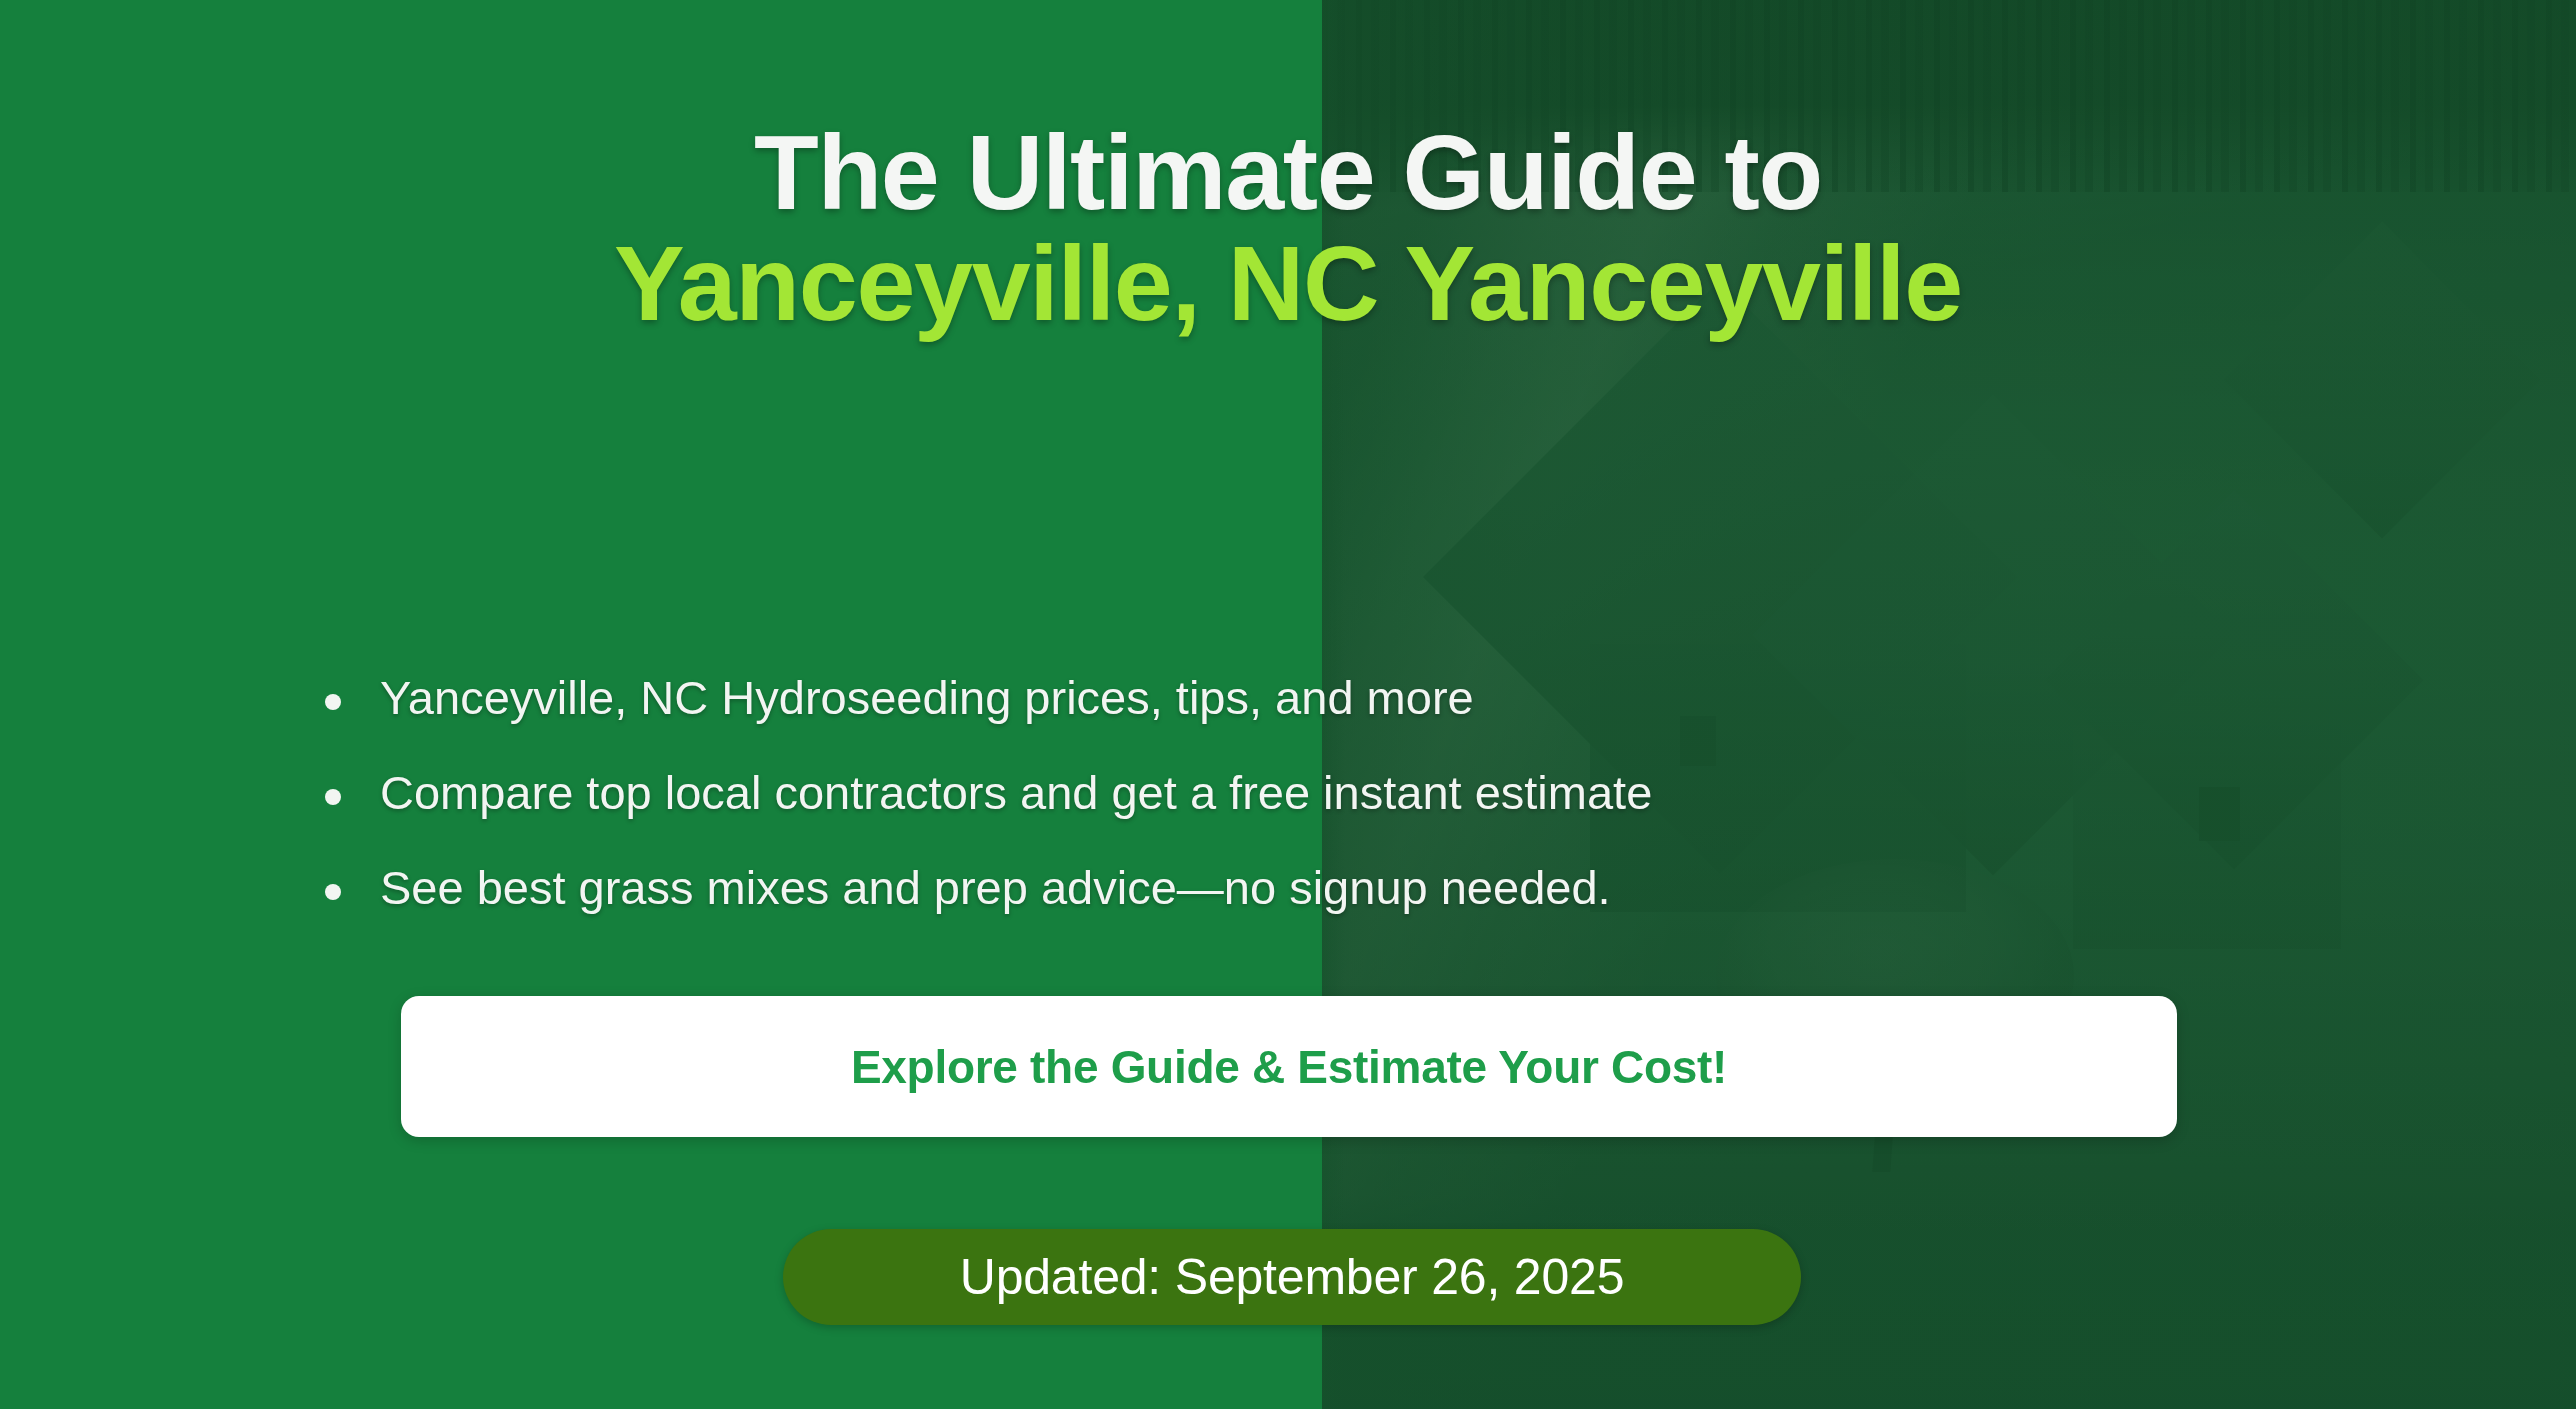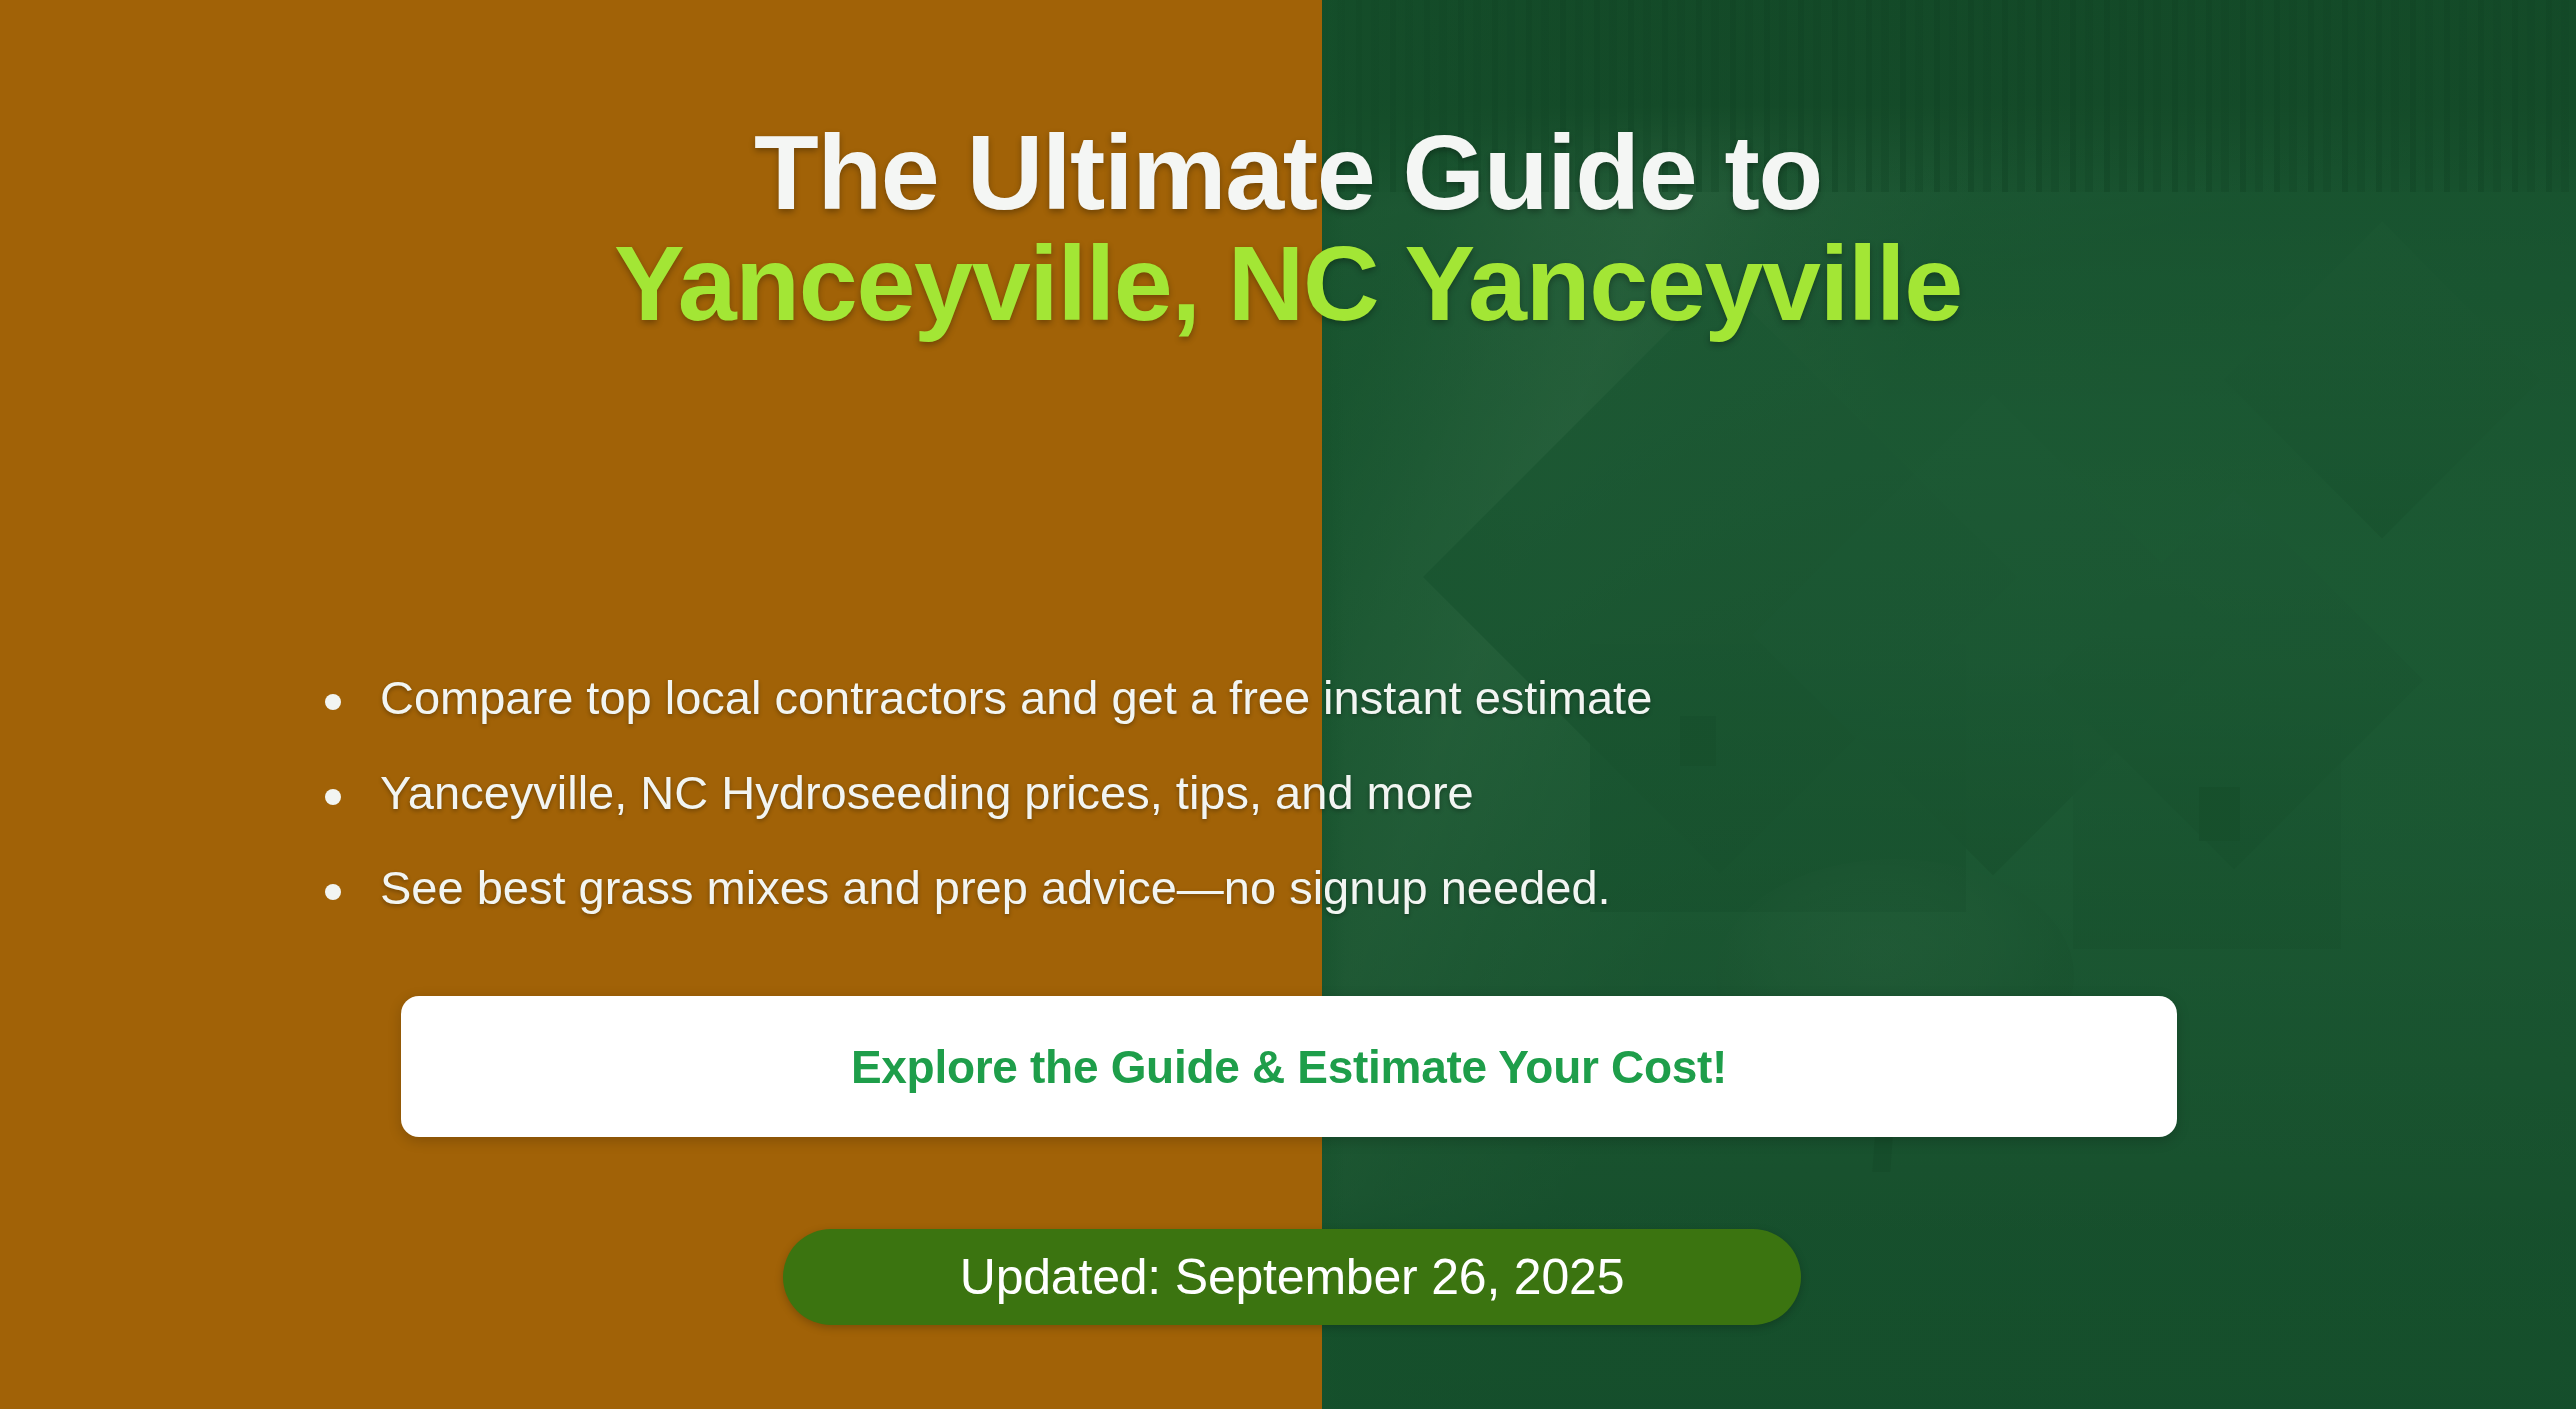--- a/index.html
+++ b/index.html
@@ -9,21 +9,21 @@
   }
   body {
     font-family: "Liberation Sans", "DejaVu Sans", sans-serif;
   }
 
   .banner {
     position: relative;
     width: 2576px;
     height: 1410px;
     overflow: hidden;
-    background: #a16207;
+    background: #15803d;
   }
 
   
   .bg-photo {
     position: absolute;
     top: 0;
     right: 0;
     width: 1254px;
     height: 1410px;
     overflow: hidden;
@@ -323,25 +323,25 @@
   <div class="content">
 
     <h1 class="headline">
       <span class="l1">The Ultimate Guide to</span>
       <span class="l2">Yanceyville, NC Yanceyville</span>
     </h1>
 
     <ul class="bullets">
       <li>
         <span class="dot"></span>
-        <span>Compare top local contractors and get a free instant estimate</span>
+        <span>Yanceyville, NC Hydroseeding prices, tips, and more</span>
       </li>
       <li>
         <span class="dot"></span>
-        <span>Yanceyville, NC Hydroseeding prices, tips, and more</span>
+        <span>Compare top local contractors and get a free instant estimate</span>
       </li>
       <li>
         <span class="dot"></span>
         <span>See best grass mixes and prep advice—no signup needed.</span>
       </li>
     </ul>
 
     <button class="cta">Explore the Guide &amp; Estimate Your Cost!</button>
 
     <div class="badge">Updated: September 26, 2025</div>

